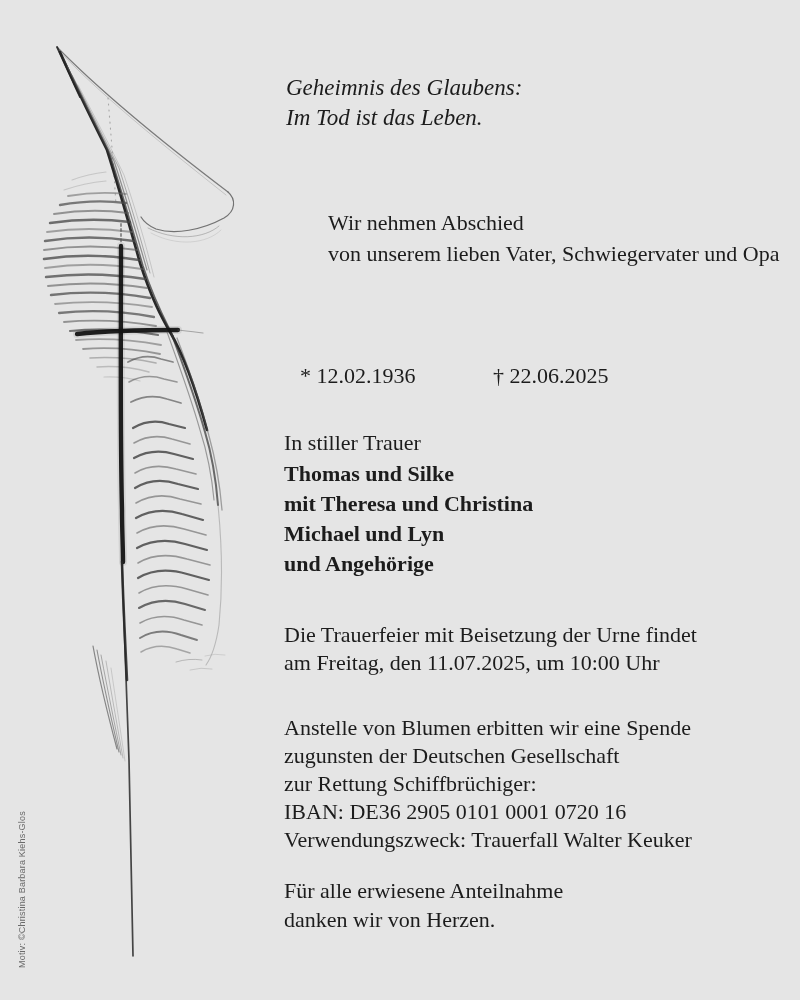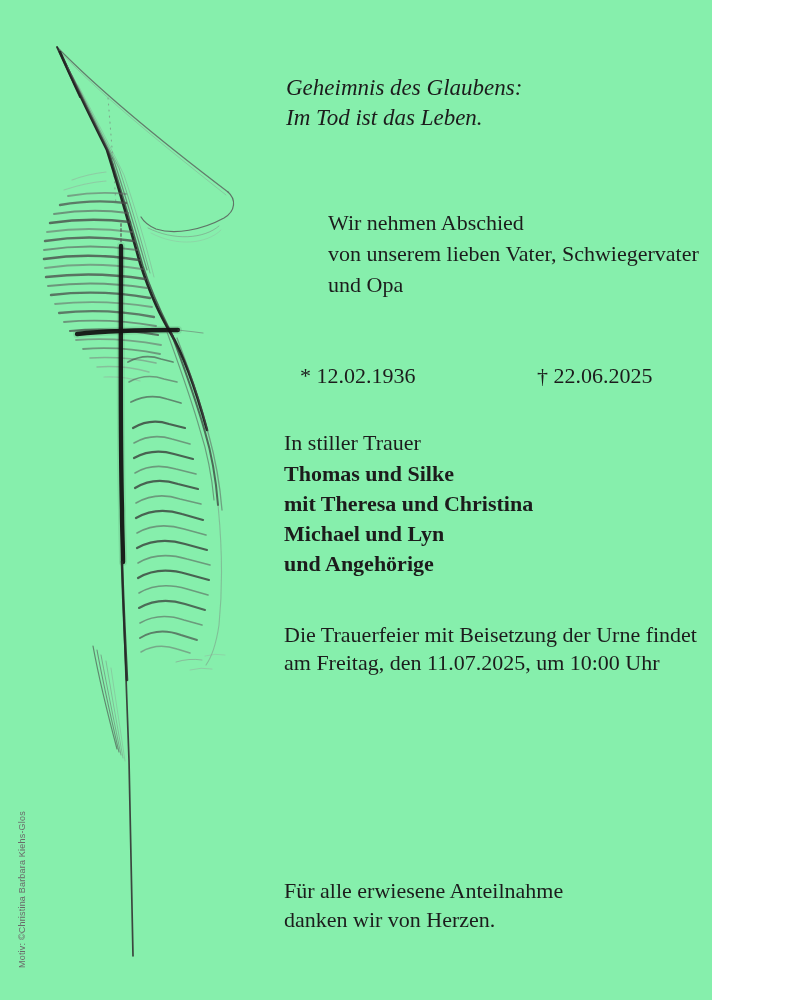--- a/index.html
+++ b/index.html
@@ -1,29 +1,29 @@
 <!DOCTYPE html>
 <html><head>
 <meta charset="utf-8">
 <title></title>
 <style>
   html,body{margin:0;padding:0;background:#ffffff;}
-  .page{position:relative;width:712px;height:1000px;background:#86efac;overflow:hidden;
+  .page{position:relative;width:800px;height:1000px;background:#e5e5e5;overflow:hidden;
         font-family:"Liberation Serif","DejaVu Serif",serif;color:#1c1c1c;}
   .artwork{position:absolute;left:0;top:0;}
   .credit{position:absolute;left:17px;top:968px;transform:rotate(-90deg);transform-origin:0 0;
           font-family:"Liberation Sans","DejaVu Sans",sans-serif;font-size:9px;color:#6a6a6a;
           letter-spacing:.2px;white-space:nowrap;}
   .epigraph{position:absolute;left:286px;top:73px;font-style:italic;font-size:23px;line-height:30px;}
   .intro{position:absolute;left:284px;top:207px;font-size:22px;line-height:31px;margin-left:44px;}
   .name{position:absolute;left:280px;top:295px;font-size:57px;font-weight:bold;letter-spacing:1.5px;
         line-height:1;white-space:nowrap;}
   .dates{position:absolute;left:283px;top:363px;font-size:22px;white-space:nowrap;}
   .dates .birth{margin-left:17px;}
-  .dates .death{margin-left:116px;}
+  .dates .death{margin-left:72px;}
   .mourning-heading{position:absolute;left:284px;top:430px;font-size:22px;}
   .mourners{position:absolute;left:284px;top:459px;font-size:22px;font-weight:bold;line-height:30px;}
   .funeral{position:absolute;left:284px;top:621px;font-size:22px;line-height:28px;}
   .donation{position:absolute;left:284px;top:714px;font-size:22px;line-height:28px;}
   .thanks{position:absolute;left:284px;top:876px;font-size:22px;line-height:29px;}
 </style>
 </head>
 <body>
 
 <div class="page">
@@ -150,19 +150,26 @@
     <div>mit Theresa und Christina</div>
     <div>Michael und Lyn</div>
     <div>und Angehörige</div>
   </div>
 
   <div class="funeral">
     <div>Die Trauerfeier mit Beisetzung der Urne findet</div>
     <div>am Freitag, den 11.07.2025, um 10:00 Uhr</div>
   </div>
 
+  <div class="donation">
+    <div>Anstelle von Blumen erbitten wir eine Spende</div>
+    <div>zugunsten der Deutschen Gesellschaft</div>
+    <div>zur Rettung Schiffbrüchiger:</div>
+    <div>IBAN: DE36 2905 0101 0001 0720 16</div>
+    <div>Verwendungszweck: Trauerfall Walter Keuker</div>
+  </div>
 
   <div class="thanks">
     <div>Für alle erwiesene Anteilnahme</div>
     <div>danken wir von Herzen.</div>
   </div>
 
 </div>
 
 </body></html>

